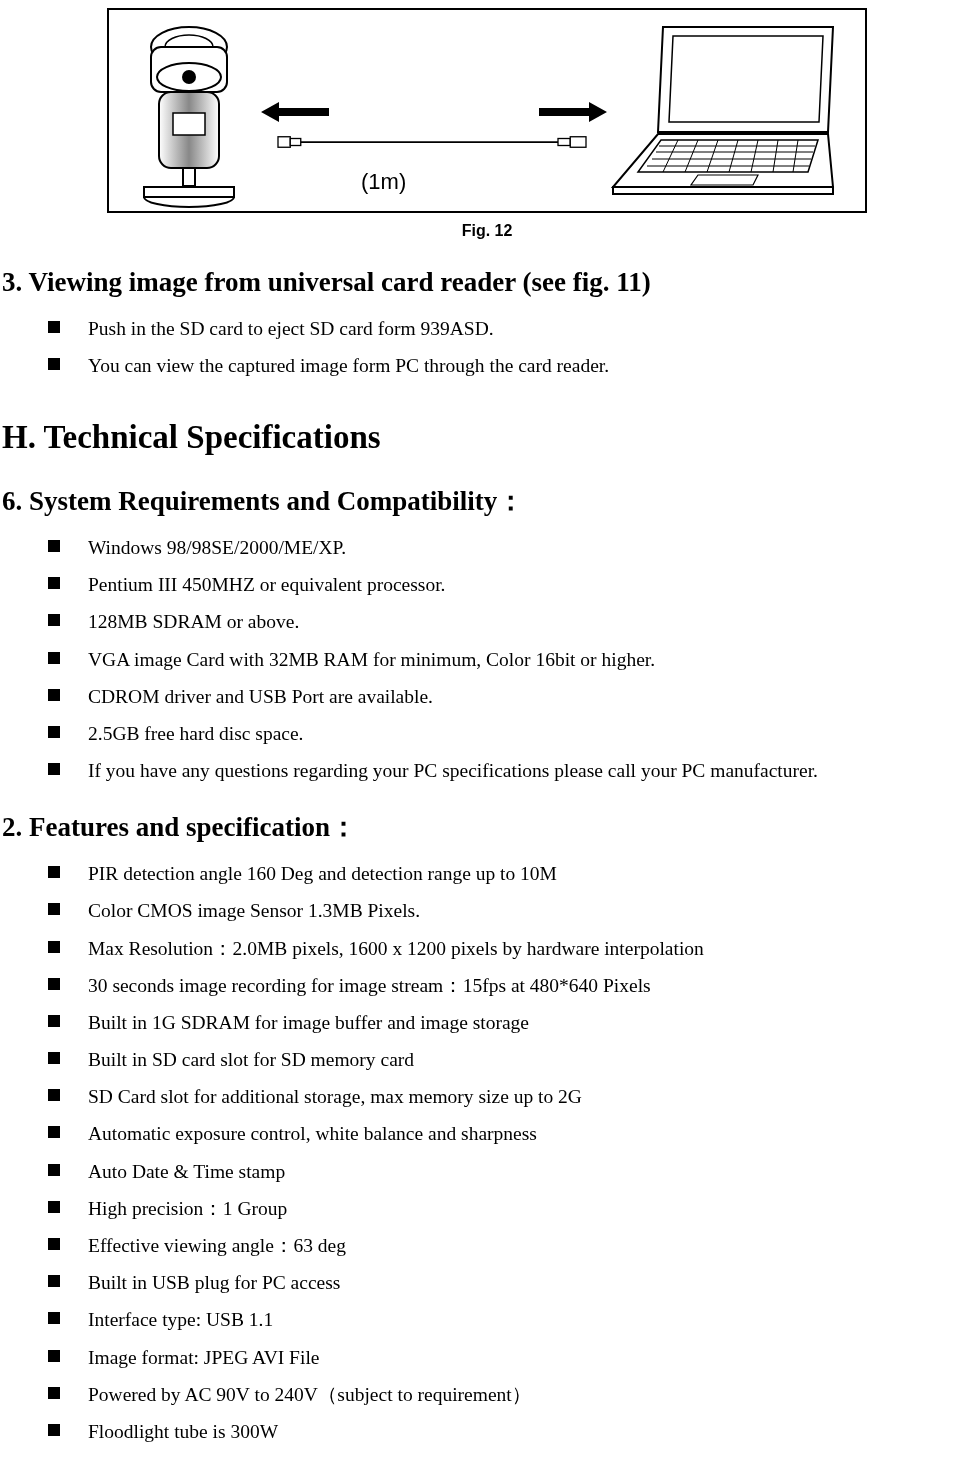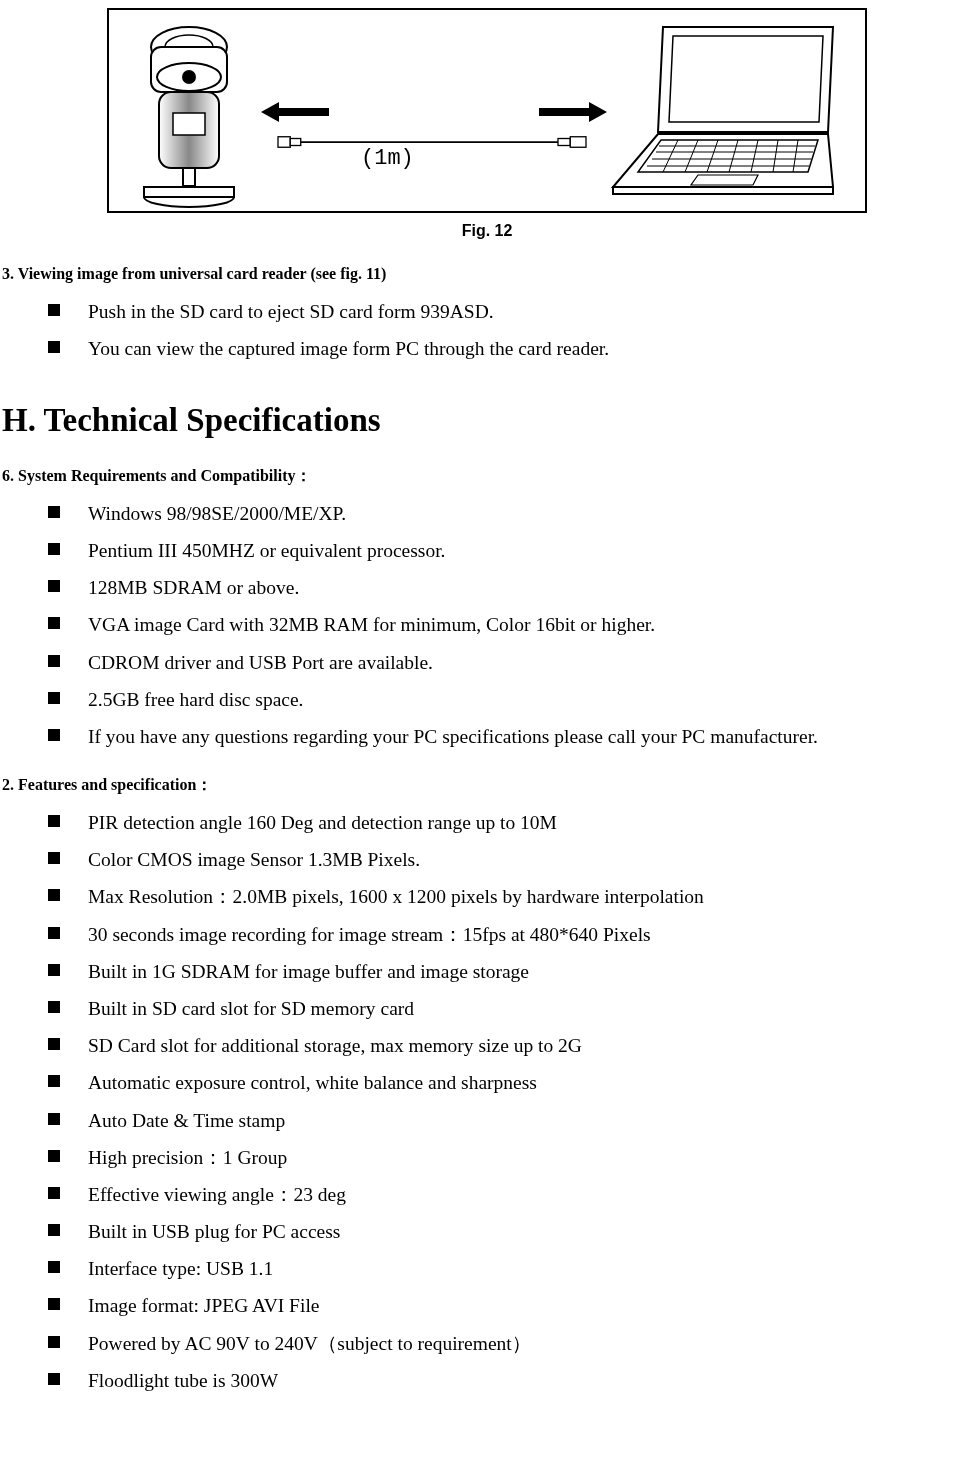--- a/index.html
+++ b/index.html
@@ -58,37 +58,37 @@
   .fig-arrow-right { left: 430px; }
   .fig-cable {
     position: absolute;
     top: 125px;
     left: 147px;
     width: 352px;
     height: 14px;
   }
   .fig-cable-label {
     position: absolute;
-    top: 132px;
+    top: 155px;
     left: 252px;
-    font-family: Liberation Mono, monospace;
+    font-family: Liberation Sans, sans-serif;
     font-size: 22px;
   }
 
   
   h1 {
     font-family: "Times New Roman", serif;
     font-size: 33px;
     font-weight: bold;
     margin: 28px 0 8px 0;
     padding-left: 2px;
   }
   .sub-heading {
     font-family: "Times New Roman", serif;
-    font-size: 16px;
+    font-size: 27px;
     font-weight: bold;
     margin: 18px 0 6px 0;
     padding-left: 2px;
   }
 
   ul.square {
     list-style: none;
     margin: 6px 0 10px 0;
     padding: 0 0 0 88px;
   }
@@ -222,21 +222,21 @@
     <li>PIR detection angle 160 Deg and detection range up to 10M</li>
     <li>Color CMOS image Sensor 1.3MB Pixels.</li>
     <li>Max Resolution：2.0MB pixels, 1600 x 1200 pixels by hardware interpolation</li>
     <li>30 seconds image recording for image stream：15fps at 480*640 Pixels</li>
     <li>Built in 1G SDRAM for image buffer and image storage</li>
     <li>Built in SD card slot for SD memory card</li>
     <li>SD Card slot for additional storage, max memory size up to 2G</li>
     <li>Automatic exposure control, white balance and sharpness</li>
     <li>Auto Date &amp; Time stamp</li>
     <li>High precision：1 Group</li>
-    <li>Effective viewing angle：23 deg</li>
+    <li>Effective viewing angle：63 deg</li>
     <li>Built in USB plug for PC access</li>
     <li>Interface type: USB 1.1</li>
     <li>Image format: JPEG AVI File</li>
     <li>Powered by AC 90V to 240V（subject to requirement）</li>
     <li>Floodlight tube is 300W</li>
 
   </ul>
 
 </div>
 

